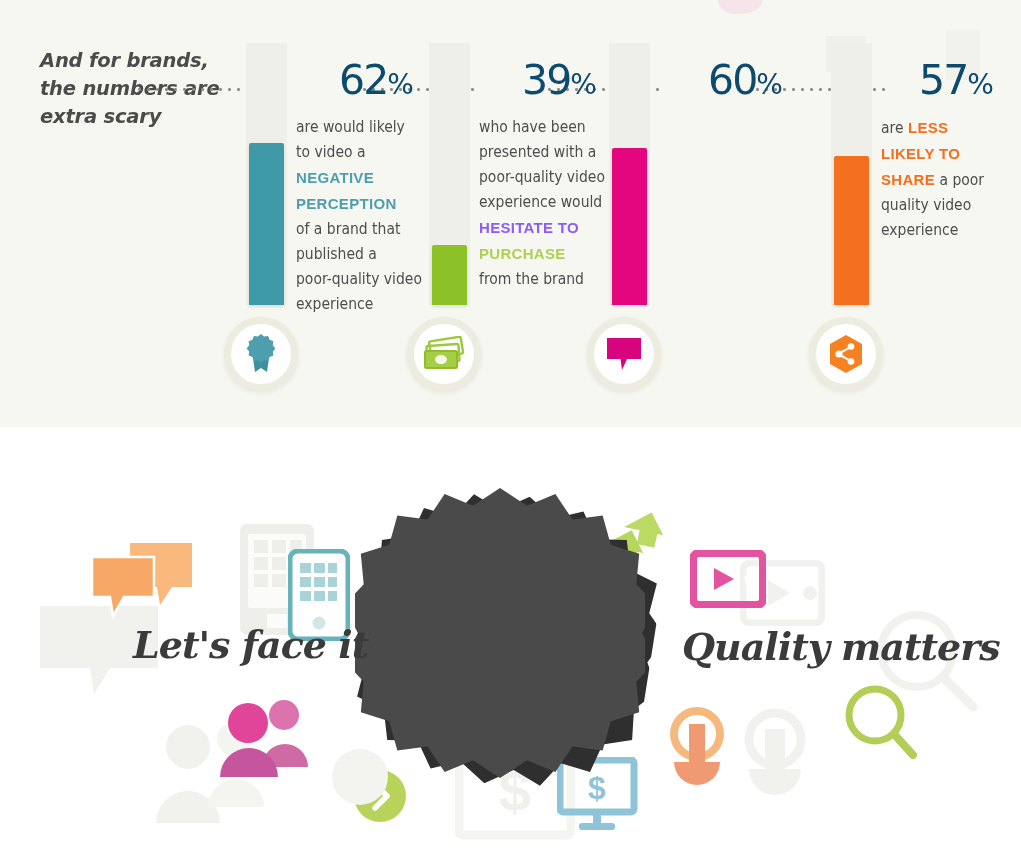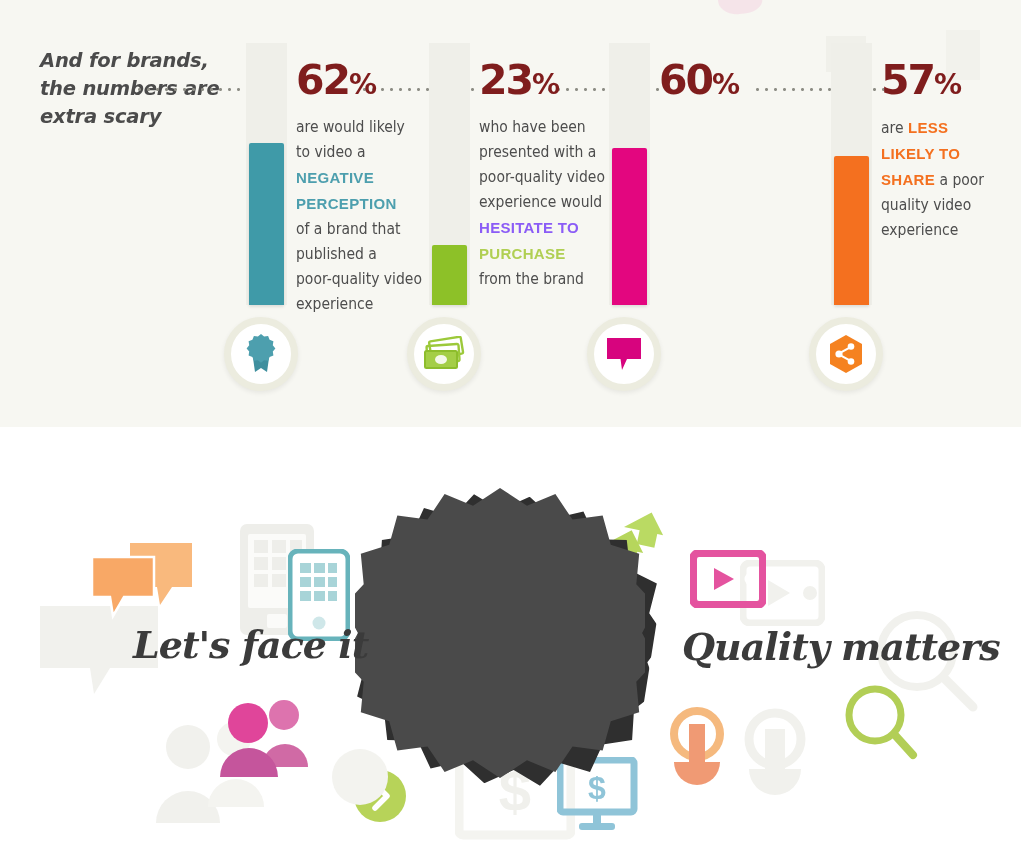--- a/index.html
+++ b/index.html
@@ -122,25 +122,26 @@
     position: absolute;
     top: 58px;
     width: 160px;
   }
   #text-0, #text-1, #text-2 { left: 50px; }
   #text-3 { left: 50px; width: 150px; }
   #text-2 { width: 172px; }
 
   .pct {
     font-family: "DejaVu Sans", sans-serif;
-    font-weight: bold;
+    font-weight: normal;
     font-size: 41px;
     line-height: 44px;
-    color: #7f1d1d;
+    color: #0c4a6e;
     letter-spacing: -2px;
+    text-align: center;
   }
   .pct .sign { font-size: 28px; letter-spacing: -1px; }
 
   .blurb {
     margin-top: 8px;
     font-family: "DejaVu Sans Condensed", "DejaVu Sans", sans-serif;
     font-size: 15.5px;
     line-height: 25px;
     color: #4d4d4d;
   }
@@ -274,21 +275,21 @@
           <rect x="9" y="3" width="32" height="17" rx="1.5" transform="rotate(-9 25 11)"></rect>
           <rect x="6" y="9" width="32" height="17" rx="1.5" transform="rotate(-4 22 17)"></rect>
         </g>
         <rect x="4" y="15" width="32" height="17" rx="1.5" fill="#a4ce46" stroke="#8dbd2c" stroke-width="2"></rect>
         <ellipse cx="20" cy="23.5" rx="6" ry="4.6" fill="#f4f8ea"></ellipse>
       </svg>
     </div>
 
     <div class="stat-text" id="text-1">
       <div class="pct">
-        <span>23</span><span class="sign">%</span>
+        <span>39</span><span class="sign">%</span>
       </div>
       <div class="blurb">
         <span>who have been</span><br>
         <span>presented with a</span><br>
         <span>poor-quality video</span><br>
         <span>experience would</span><br>
         <span class="hl" style="color:#8b5cf6">HESITATE TO</span><br>
         <span class="hl" style="color:#b0cf53">PURCHASE</span><br>
         <span>from the brand</span>
       </div>

